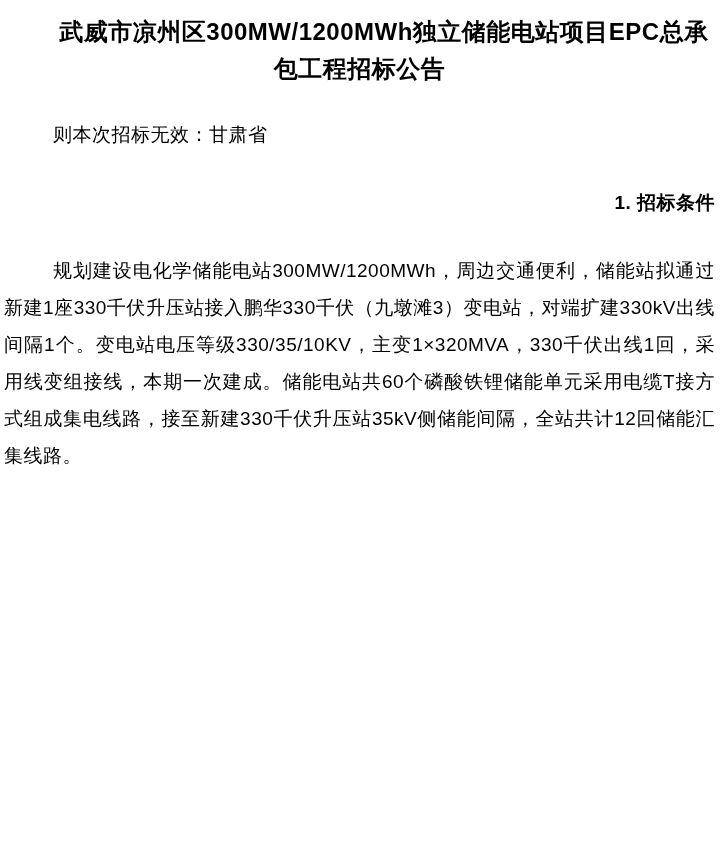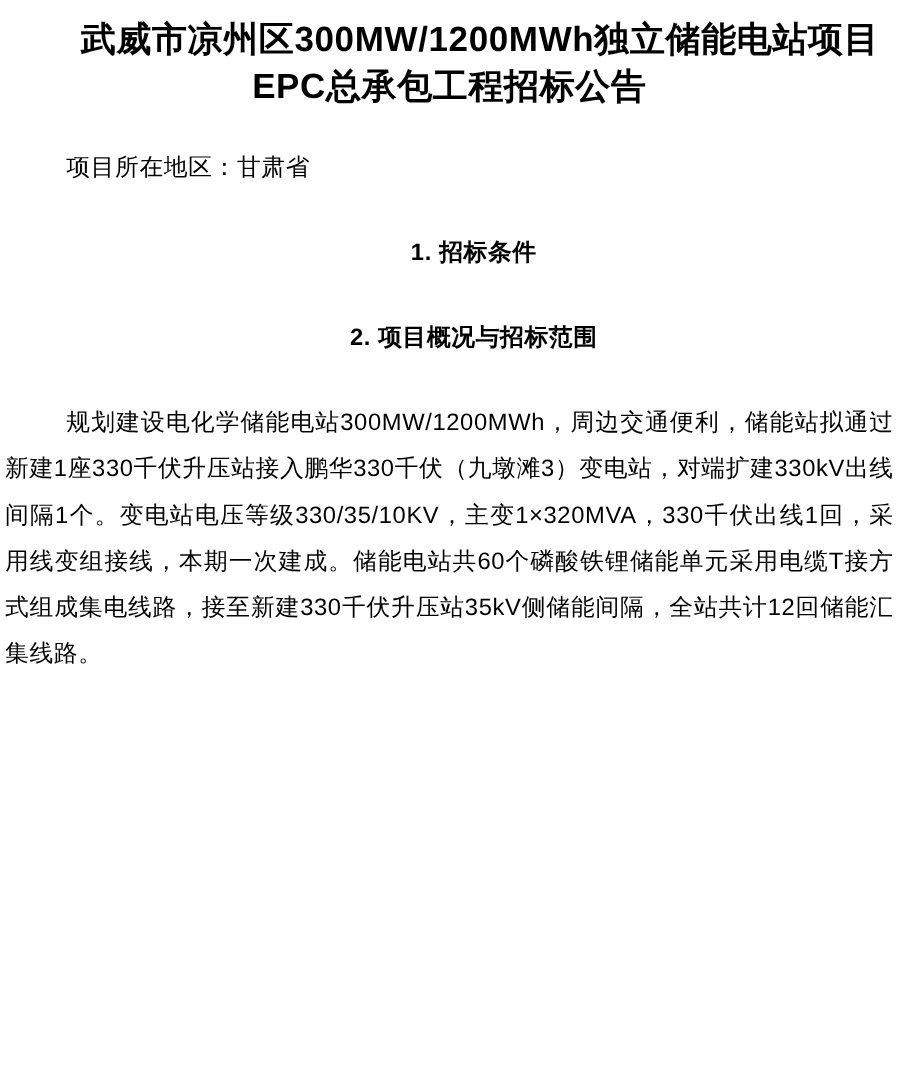--- a/index.html
+++ b/index.html
@@ -23,47 +23,46 @@
     letter-spacing: 0.5px;
   }
   .block {
     margin: 0 0 31px 0;
     text-align: justify;
     text-justify: inter-ideograph;
     word-break: break-all;
   }
   .doc-title {
     font-weight: bold;
-    font-size: 28px;
+    font-size: 24px;
     text-align: center;
     text-indent: 49px;       
     margin-bottom: 29px;
     text-justify: auto;
     word-break: normal;
   }
   .heading {
     font-weight: bold;
     text-indent: 39px;
-    text-align: center;
+    text-align: right;
   }
   .para {
     text-indent: 49px;
   }
 </style>
 </head>
 <body>
 
 <div class="doc">
 
   <div class="block doc-title">武威市凉州区300MW/1200MWh独立储能电站项目EPC总承包工程招标公告</div>
 
-  <div class="block para">项目所在地区：甘肃省</div>
+  <div class="block para">则本次招标无效：甘肃省</div>
 
   <div class="block heading">1. 招标条件</div>
 
 
-  <div class="block heading">2. 项目概况与招标范围</div>
 
 
 
   <div class="block para">规划建设电化学储能电站300MW/1200MWh，周边交通便利，储能站拟通过新建1座330千伏升压站接入鹏华330千伏（九墩滩3）变电站，对端扩建330kV出线间隔1个。变电站电压等级330/35/10KV，主变1×320MVA，330千伏出线1回，采用线变组接线，本期一次建成。储能电站共60个磷酸铁锂储能单元采用电缆T接方式组成集电线路，接至新建330千伏升压站35kV侧储能间隔，全站共计12回储能汇集线路。</div>
 
 </div>
 
 </body></html>

